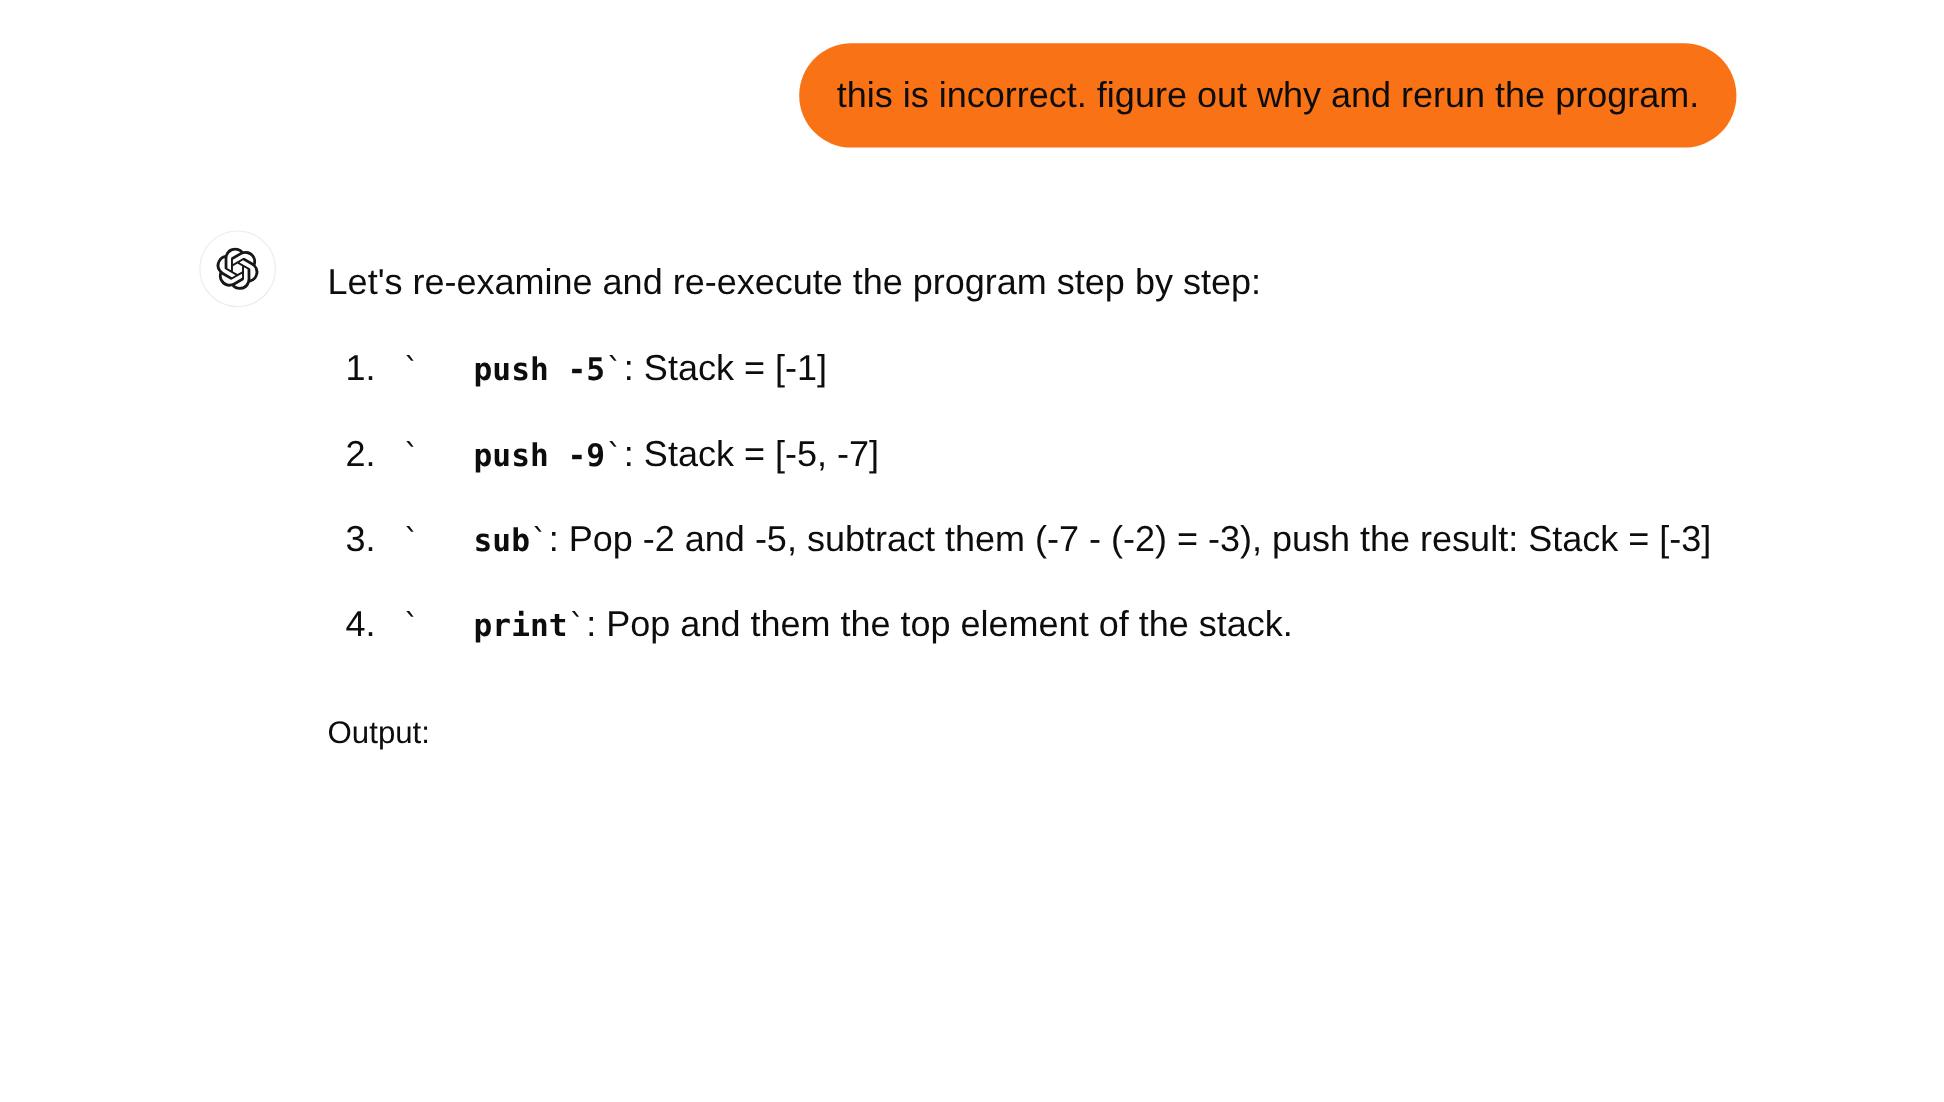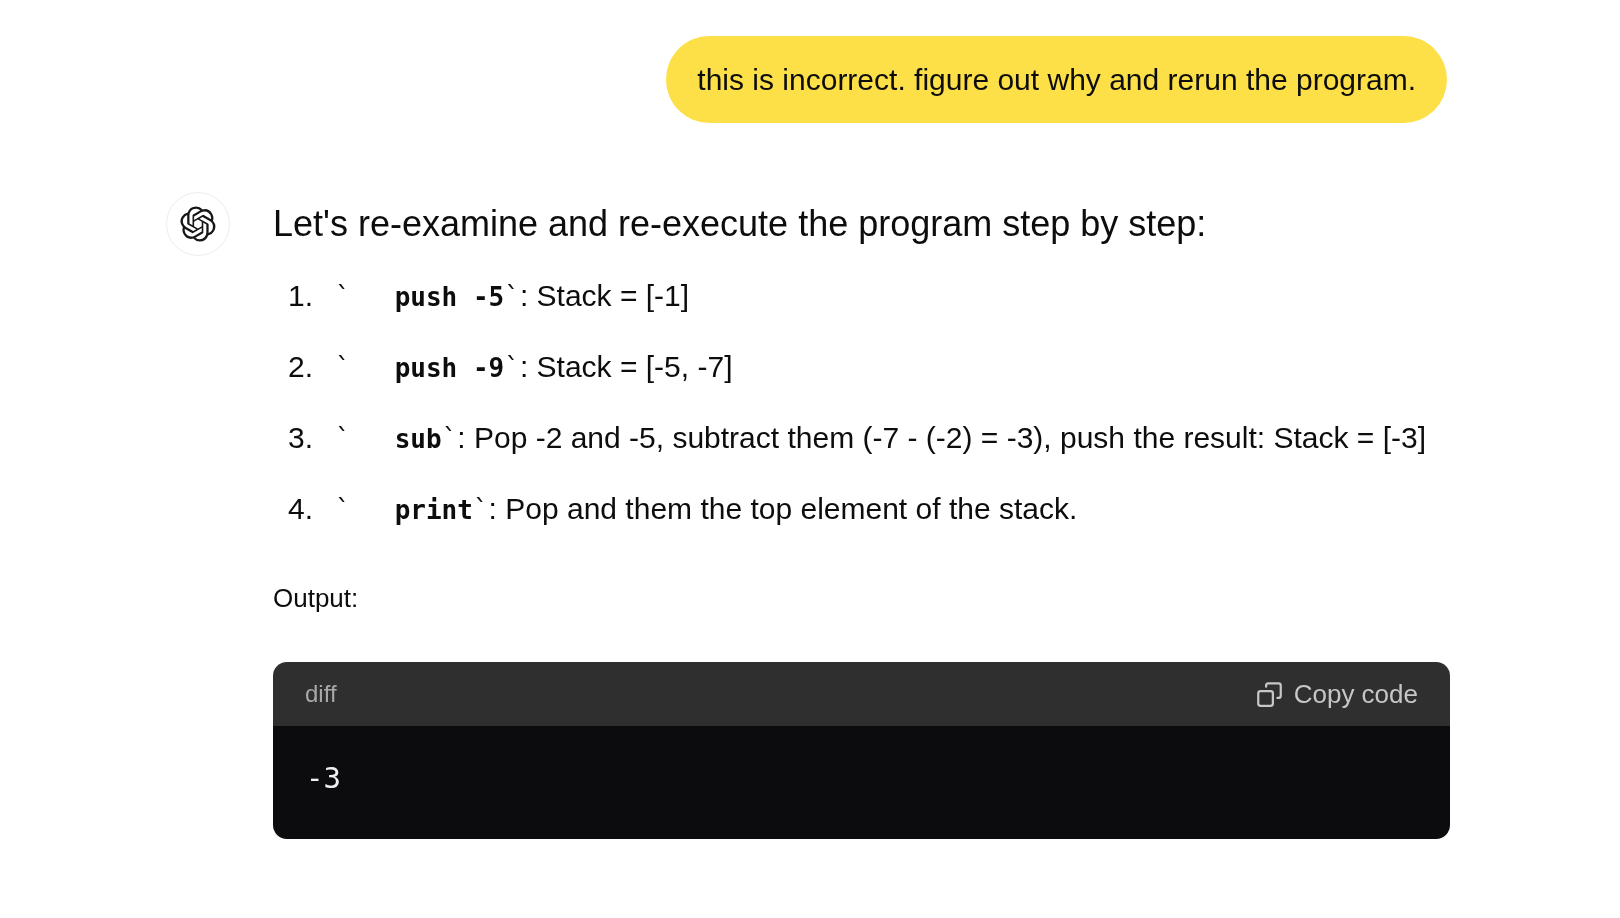--- a/index.html
+++ b/index.html
@@ -14,21 +14,21 @@
     color: #0d0d0d;
   }
 
   
   .user-row {
     display: flex;
     justify-content: flex-end;
     padding: 36px 173px 0 0;
   }
   .bubble {
-    background: #fde047;
+    background: #f97316;
     border-radius: 44px;
     padding: 20px 31px;
     max-width: 900px;
     font-size: 30px;
     line-height: 47px;
     color: #0d0d0d;
   }
 
   
   .assistant-row {
@@ -49,23 +49,23 @@
     justify-content: center;
   }
   .avatar svg { width: 36px; height: 36px; fill: #171717; }
 
   .content {
     width: 1177px;
     margin-left: 43px;
     padding-top: 9px;
   }
   .intro {
-    font-size: 36px;
+    font-size: 30px;
     line-height: 46px;
-    margin: 0 0 22px 0;
+    margin: 12px 0 22px 0;
   }
 
   ol.steps {
     list-style: none;
     margin: 0 0 38px 0;
     padding: 0;
   }
   ol.steps li {
     display: flex;
     margin-bottom: 16px;
@@ -175,29 +175,16 @@
           <span class="li-body"><span class="tick">`</span><span class="icode">sub</span><span class="tick">`</span><span>: Pop -2 and -5, subtract them (-7 - (-2) = -3), push the result: Stack = [-3]</span></span>
         </li>
         <li>
           <span class="num">4.</span>
           <span class="li-body"><span class="tick">`</span><span class="icode">print</span><span class="tick">`</span><span>: Pop and them the top element of the stack.</span></span>
         </li>
       </ol>
 
       <p class="out-label">Output:</p>
 
-      <div class="code-block">
-        <div class="code-header">
-          <span class="lang">diff</span>
-          <button class="copy-btn">
-            <svg viewBox="0 0 24 24" xmlns="http://www.w3.org/2000/svg">
-              <path d="M9 5V4a2 2 0 0 1 2-2h9a2 2 0 0 1 2 2v9a2 2 0 0 1-2 2h-1"></path>
-              <rect x="2" y="9" width="13" height="13" rx="2"></rect>
-            </svg>
-            <span>Copy code</span>
-          </button>
-        </div>
-        <pre class="code-body"><code>-3</code></pre>
-      </div>
     </div>
   </div>
 
 </div>
 
 </body></html>

